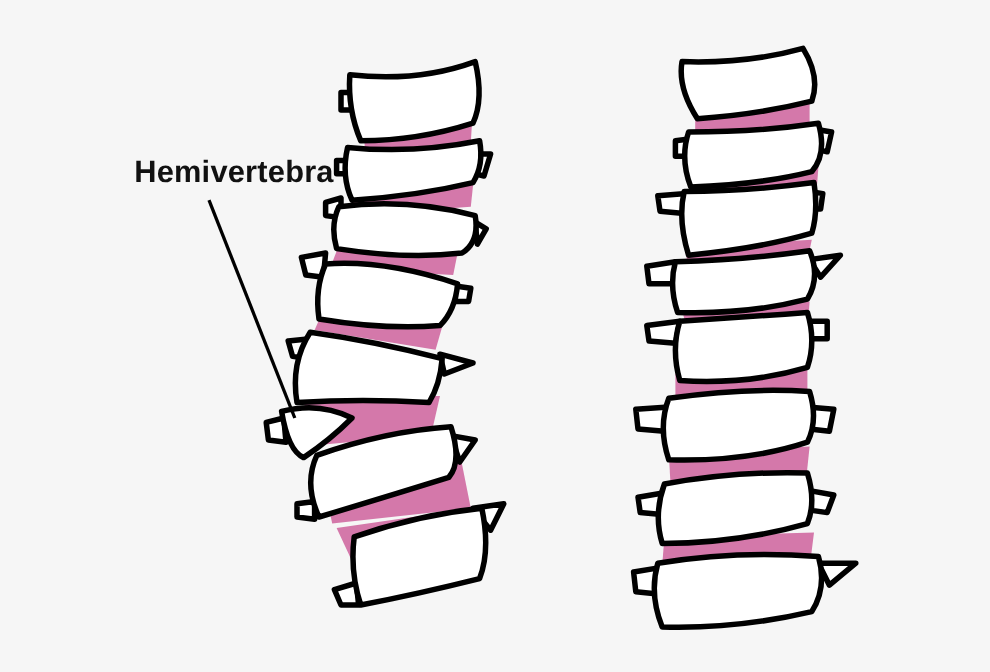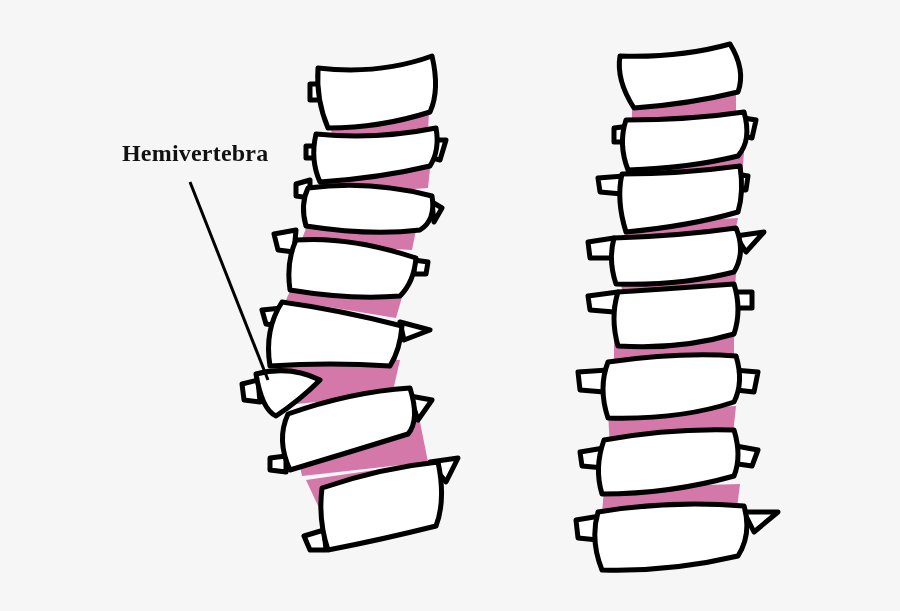--- a/index.html
+++ b/index.html
@@ -1,18 +1,18 @@
 <!DOCTYPE html>
 <html><head>
 <meta charset="utf-8">
 <style>
   html,body{margin:0;padding:0;background:#f6f6f6;}
   #stage{position:relative;width:900px;height:611px;overflow:hidden;background:#f6f6f6;}
   svg{position:absolute;left:0;top:0;}
-  .label{position:absolute;left:122px;top:140px;font-family:Liberation Serif, serif;font-weight:bold;font-size:24px;color:#111;letter-spacing:0.2px;}
+  .label{position:absolute;left:122px;top:140px;font-family:Liberation Sans, sans-serif;font-weight:bold;font-size:28px;color:#111;letter-spacing:0.2px;}
 </style>
 </head>
 <body>
 
 <div id="stage">
   <svg id="art" width="900" height="611" viewBox="0 0 900 611">
     <g id="abnormal-spine">
         <path d="M330,108 L430,96 L428,130 L332,140 Z" fill="#d478aa" stroke="#000000" stroke-width="0" stroke-linejoin="round"></path>
         <path d="M322,160 L432,150 L428,188 L318,196 Z" fill="#d478aa" stroke="#000000" stroke-width="0" stroke-linejoin="round"></path>
         <path d="M310,218 L420,210 L412,250 L300,244 Z" fill="#d478aa" stroke="#000000" stroke-width="0" stroke-linejoin="round"></path>

